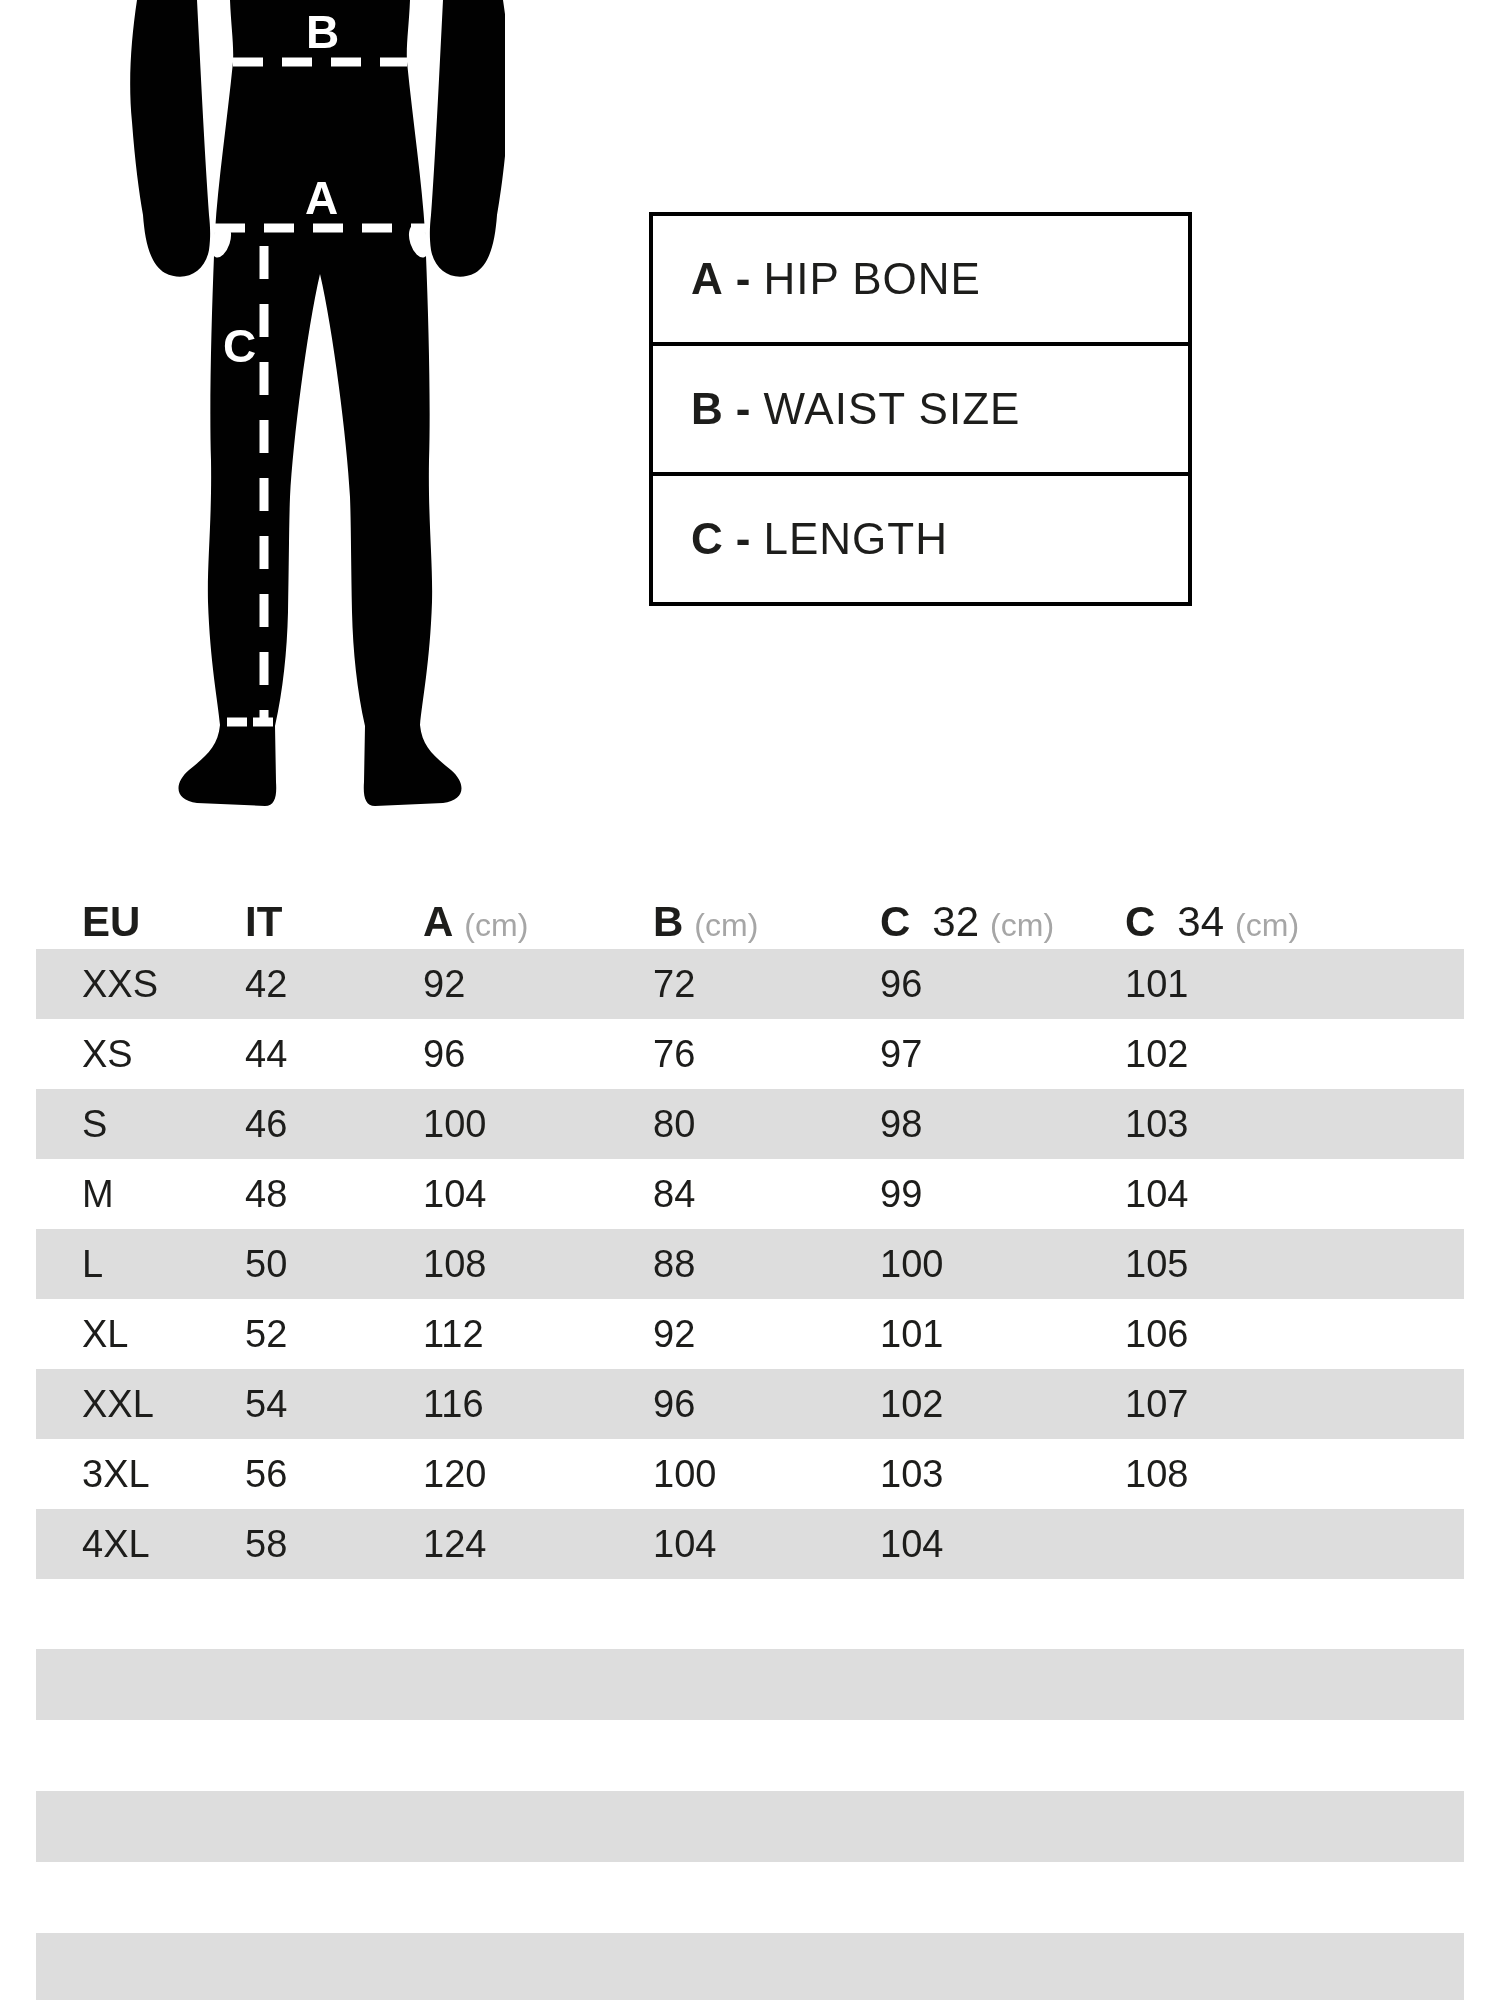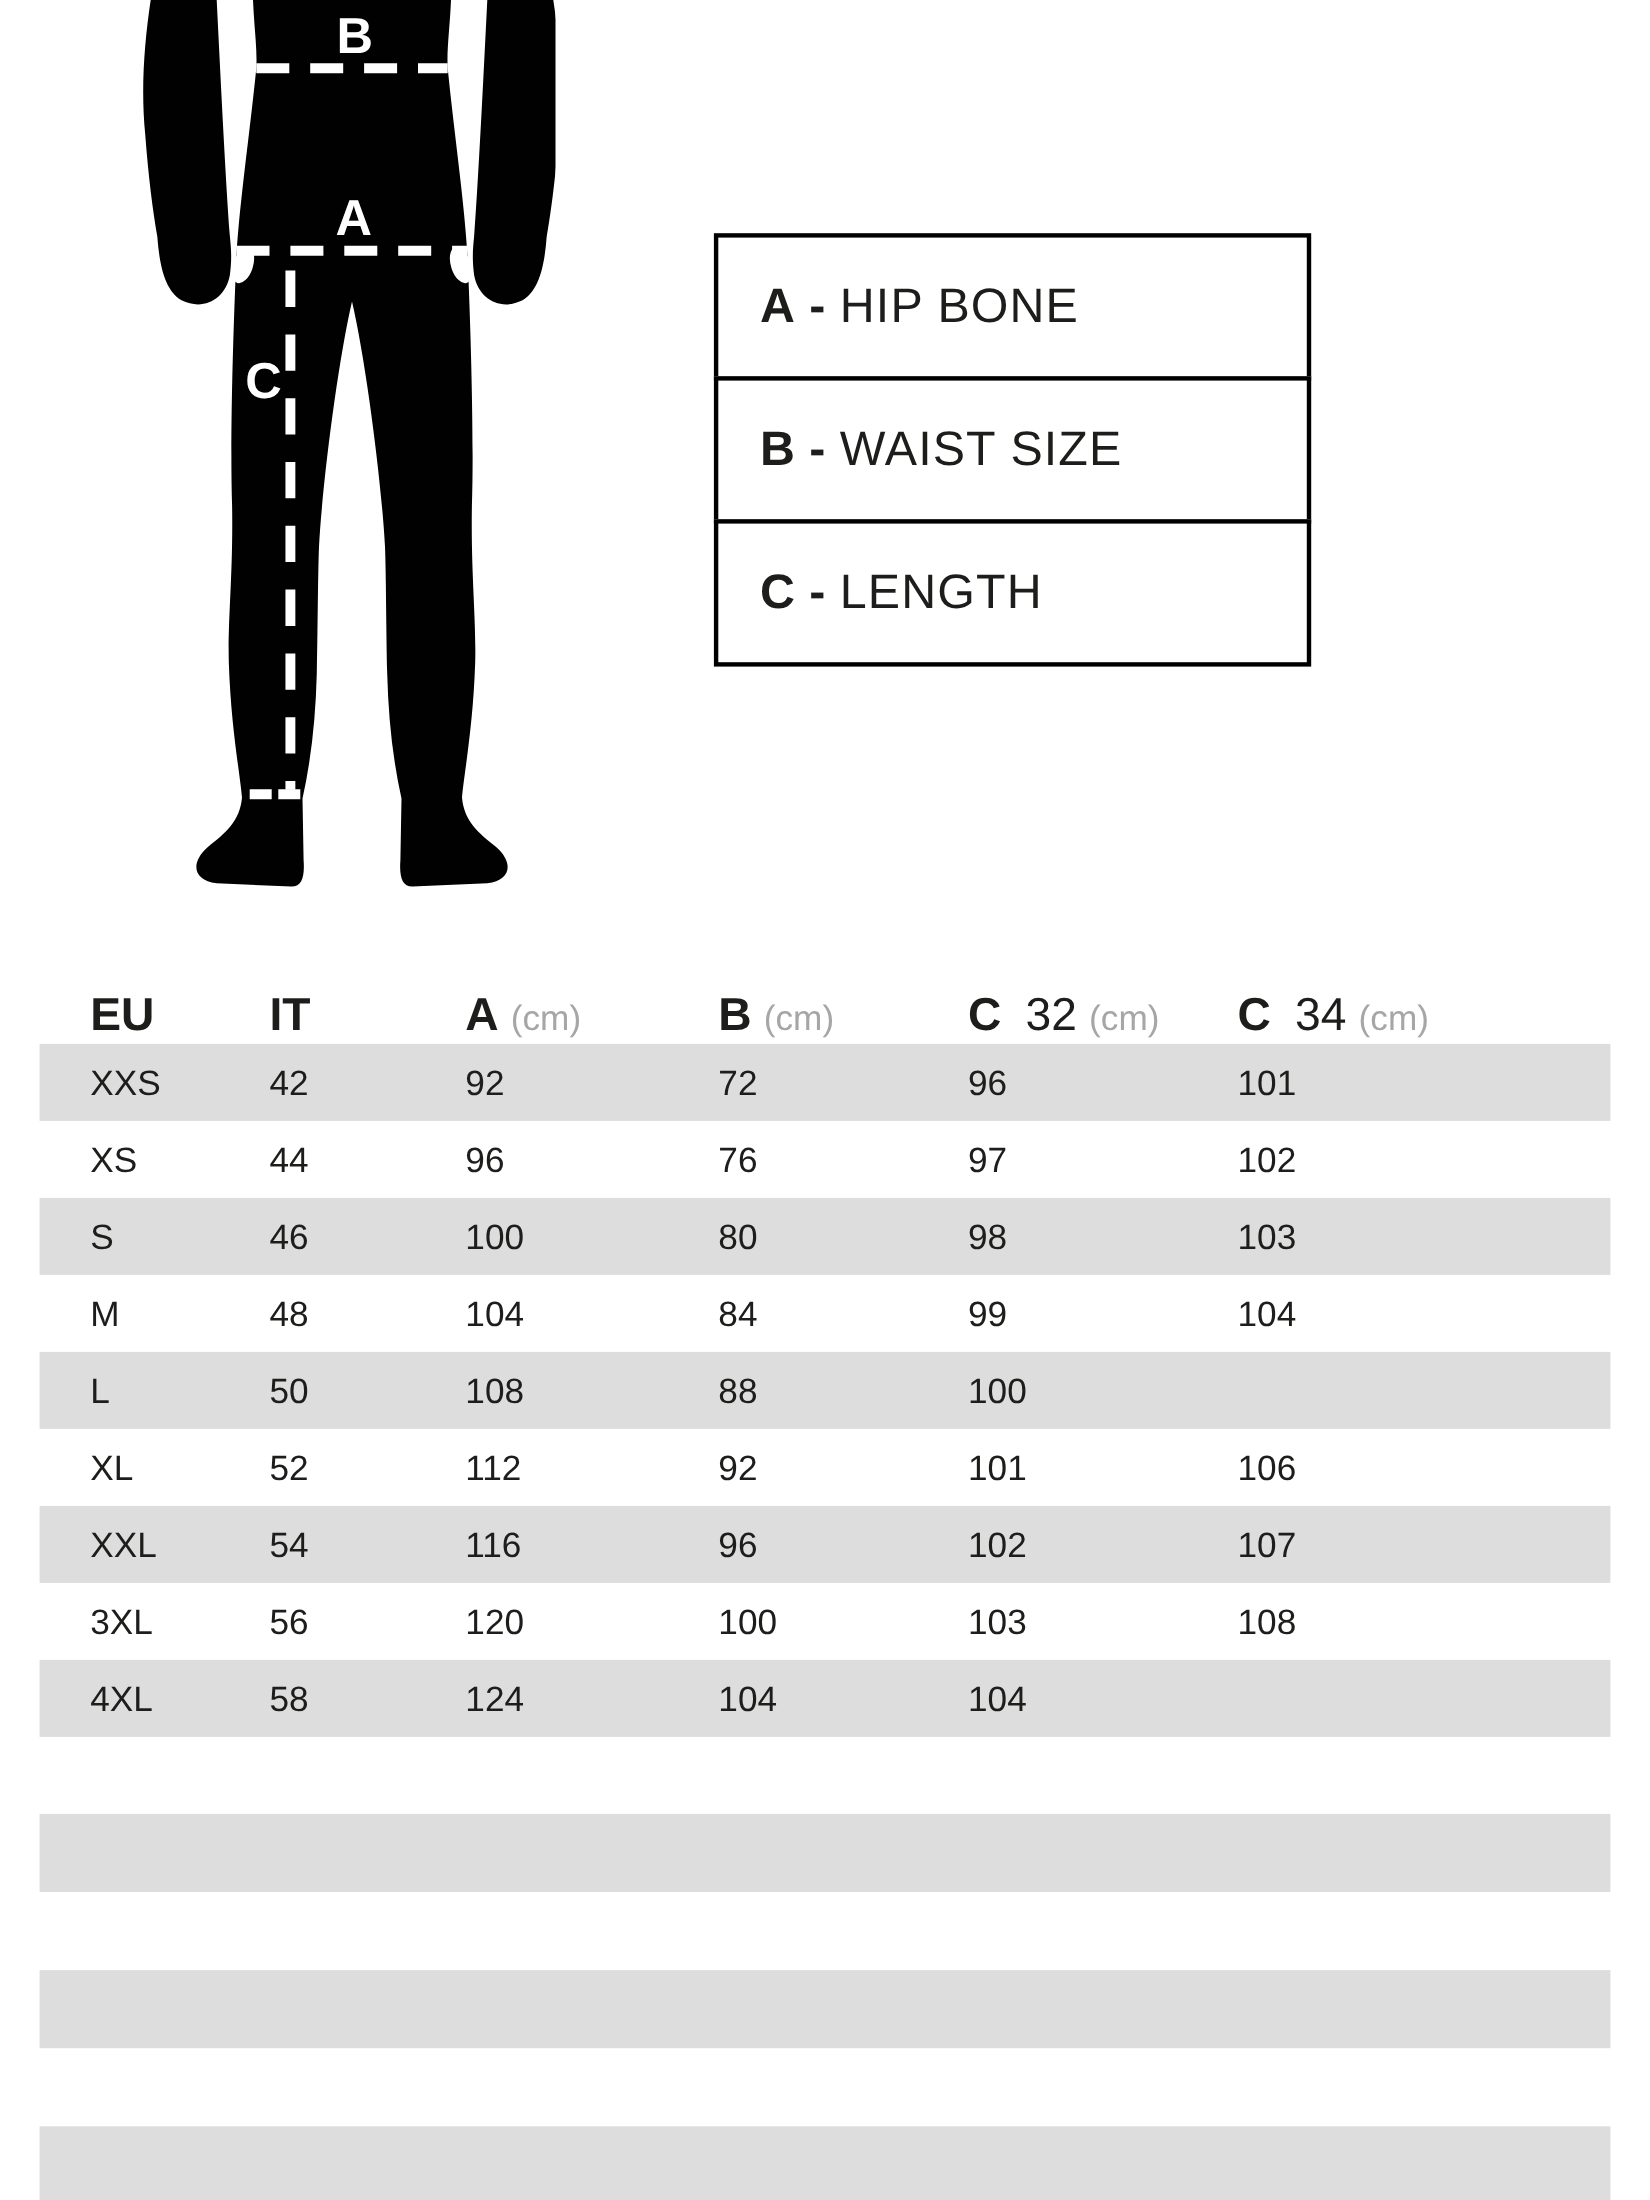--- a/index.html
+++ b/index.html
@@ -33,21 +33,21 @@
   .size-table{position:absolute;left:36px;top:895px;width:1428px;}
   .t-grid{
     display:grid;
     grid-template-columns:163px 178px 230px 227px 245px 1fr;
     padding-left:46px;align-items:center;
   }
   .thead{height:54px;font-size:42px;}
   .th-letter{font-weight:bold;}
   .th-num{margin-left:22px;}
   .th-unit{margin-left:11px;font-size:32px;color:#a6a6a6;}
-  .trow{height:70px;font-size:32px;}
+  .trow{height:70px;font-size:38px;}
   .trow.gray{background:#dddddd;}
   .stripe{height:71px;background:#dddddd;}
   .stripe:first-child{margin-top:70px;}
   .stripe + .stripe{margin-top:71px;}
 </style>
 </head>
 <body>
 
 <div class="figure-wrap">
   <svg viewBox="0 0 390 810" aria-hidden="true">
@@ -175,20 +175,21 @@
         <div>84</div>
         <div>99</div>
         <div>104</div>
       </div>
       <div class="t-grid trow gray">
         <div>L</div>
         <div>50</div>
         <div>108</div>
         <div>88</div>
         <div>100</div>
+        <div>105</div>
       </div>
       <div class="t-grid trow">
         <div>XL</div>
         <div>52</div>
         <div>112</div>
         <div>92</div>
         <div>101</div>
         <div>106</div>
       </div>
       <div class="t-grid trow gray">

